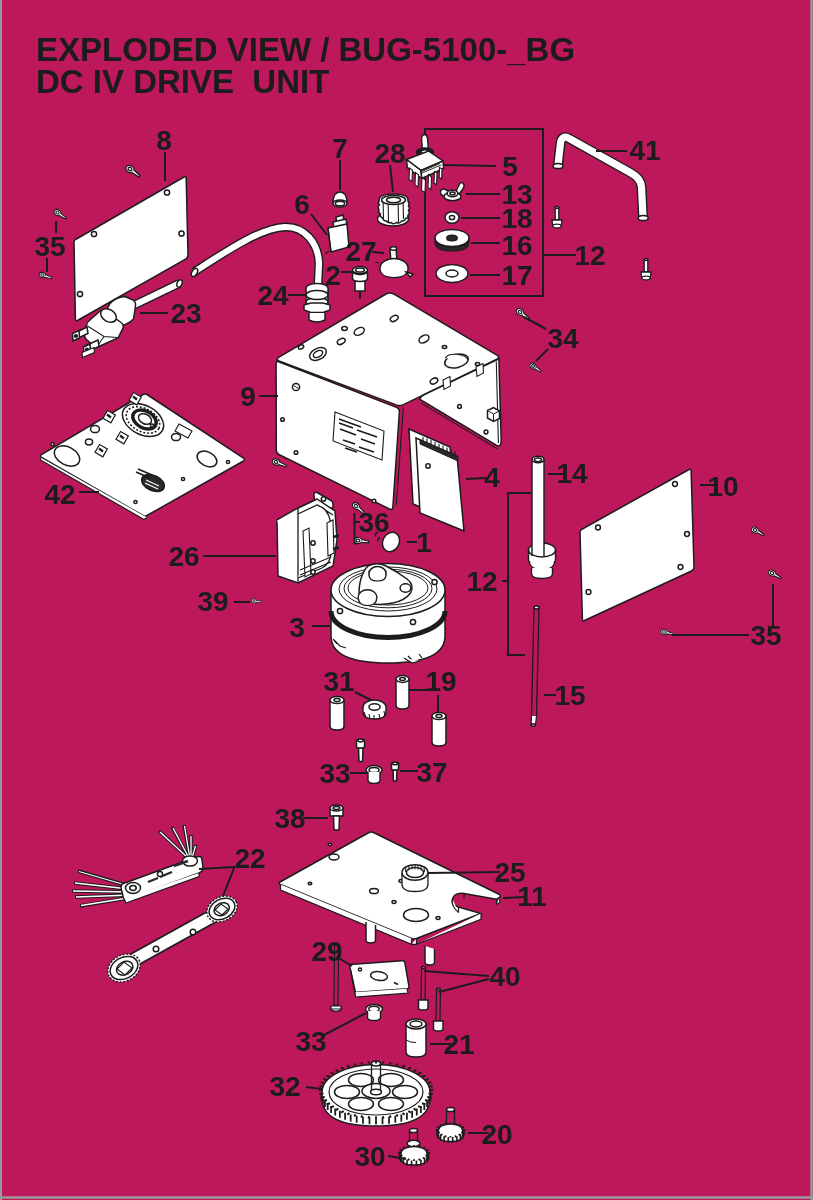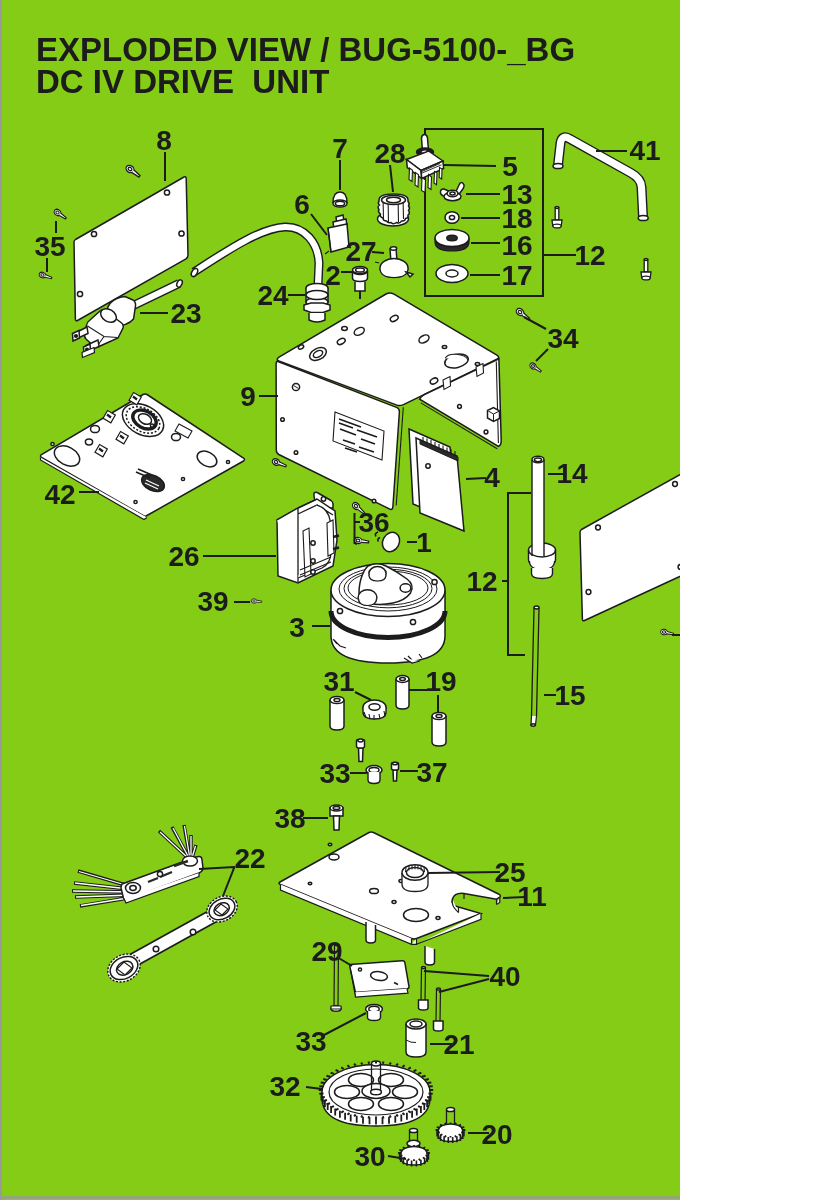--- a/index.html
+++ b/index.html
@@ -1,16 +1,16 @@
 <!DOCTYPE html>
 <html><head>
 <meta charset="utf-8">
 <style>
   html,body{margin:0;padding:0;background:#fff;}
-  #page{position:relative;width:680px;height:1200px;background:#84cc16;overflow:hidden;}
+  #page{position:relative;width:813px;height:1200px;background:#be185d;overflow:hidden;}
   svg{position:absolute;top:0;left:0;}
   text{font-family:"Liberation Sans",sans-serif;fill:#1c1c1c;}
   .lbl{font-size:28px;font-weight:bold;text-anchor:middle;}
   .ttl{font-size:33px;font-weight:bold;}
 </style>
 </head>
 <body>
 <div id="page">
 <svg width="813" height="1200" viewBox="0 0 813 1200">
 <defs>

